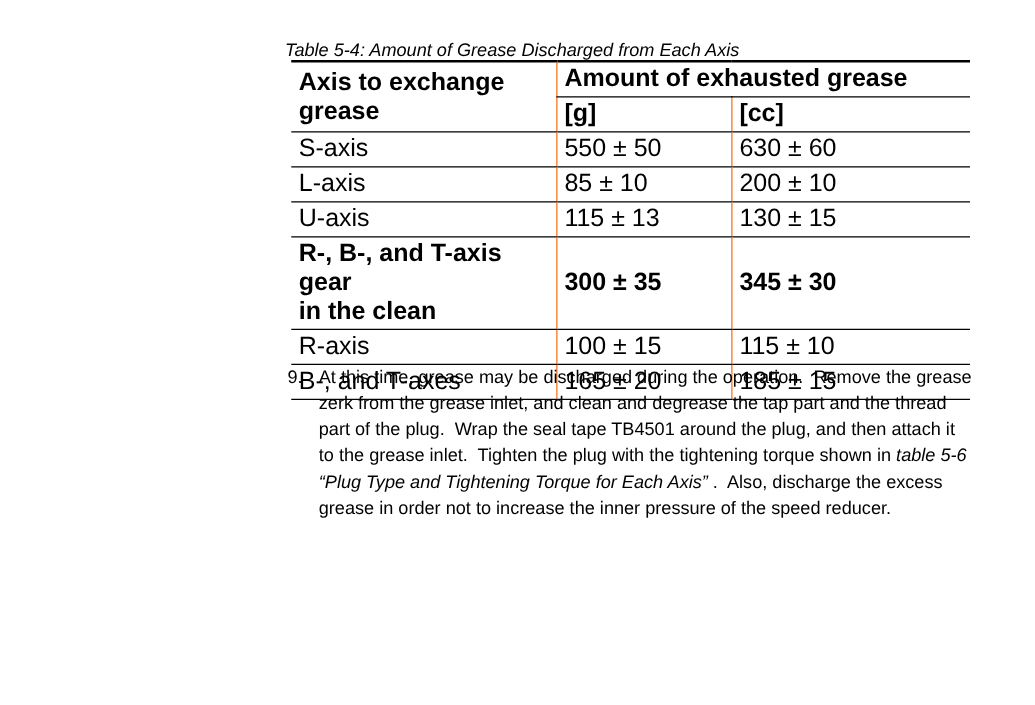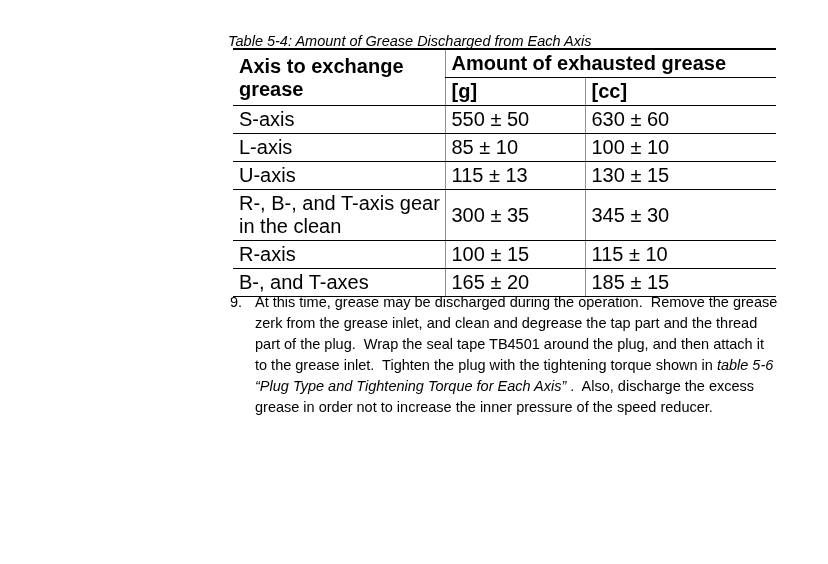--- a/index.html
+++ b/index.html
@@ -32,21 +32,21 @@
   }
   table.grease th, table.grease td {
     padding: 2px 2px 2px 6px;
     text-align: left;
     vertical-align: middle;
     border-bottom: 1px solid #000;
     overflow: hidden;
   }
   table.grease th { font-weight: bold; }
   table.grease tr { height: 25px; }
-  table.grease tr.tall { height: 43px; }
+  table.grease tr.tall { height: 43px; font-weight: bold; }
   table.grease tr.hrow1 th { border-top: 2px solid #000; }
   th.axis-head {
     vertical-align: top;
     padding-top: 5px;
   }
   .v { border-left: 1px solid #f97316; }
   .step {
     position: absolute;
     left: 230px; top: 292px;
     width: 548px;
@@ -84,21 +84,21 @@
         <th class="v">[cc]</th>
       </tr>
       <tr>
         <td>S-axis</td>
         <td class="v">550 ± 50</td>
         <td class="v">630 ± 60</td>
       </tr>
       <tr>
         <td>L-axis</td>
         <td class="v">85 ± 10</td>
-        <td class="v">100 ± 10</td>
+        <td class="v">200 ± 10</td>
       </tr>
       <tr>
         <td>U-axis</td>
         <td class="v">115 ± 13</td>
         <td class="v">130 ± 15</td>
       </tr>
       <tr class="tall">
         <td><span>R-, B-, and T-axis gear</span><br><span>in the clean</span></td>
         <td class="v">300 ± 35</td>
         <td class="v">345 ± 30</td>

